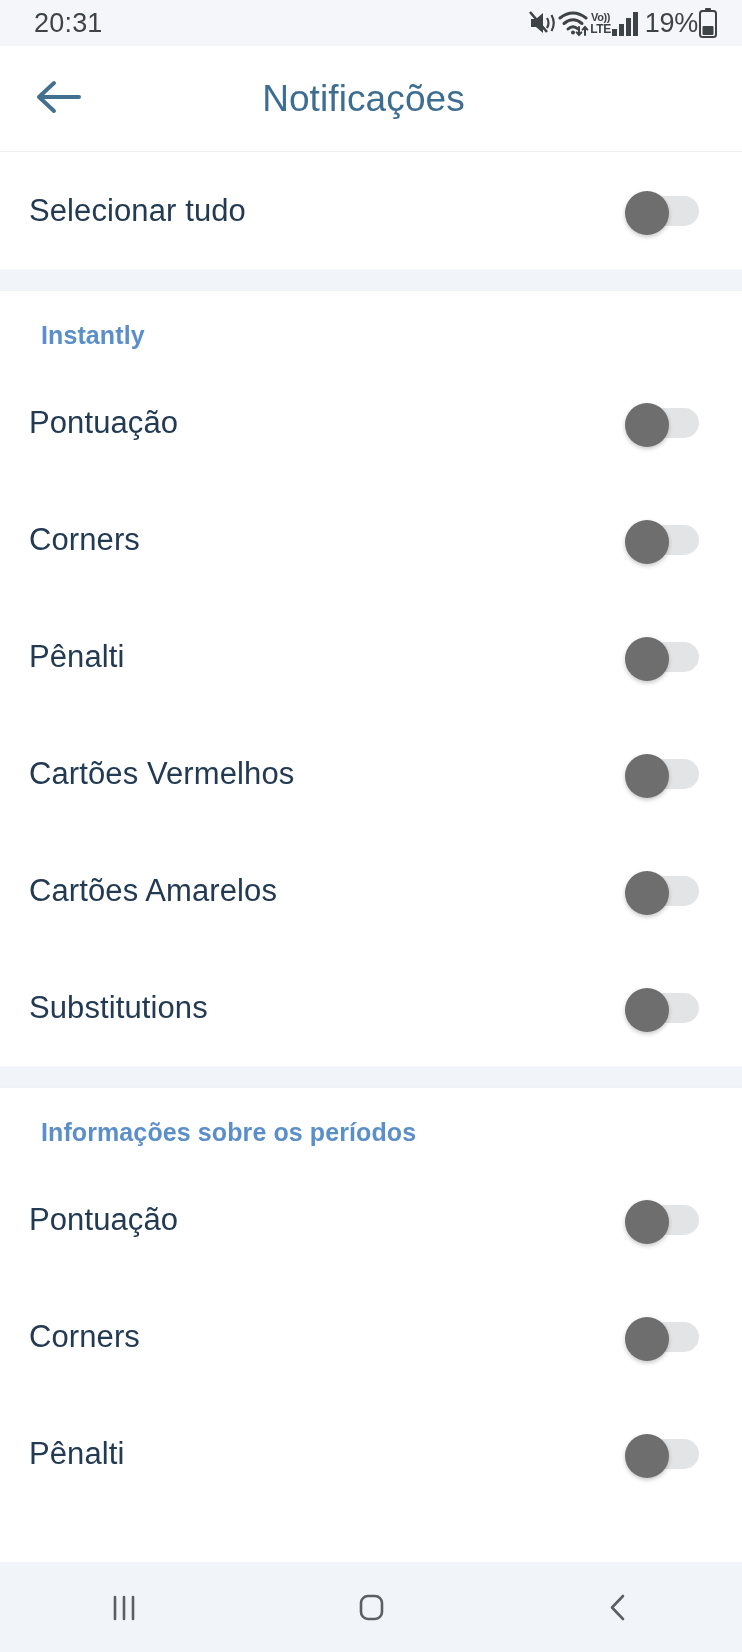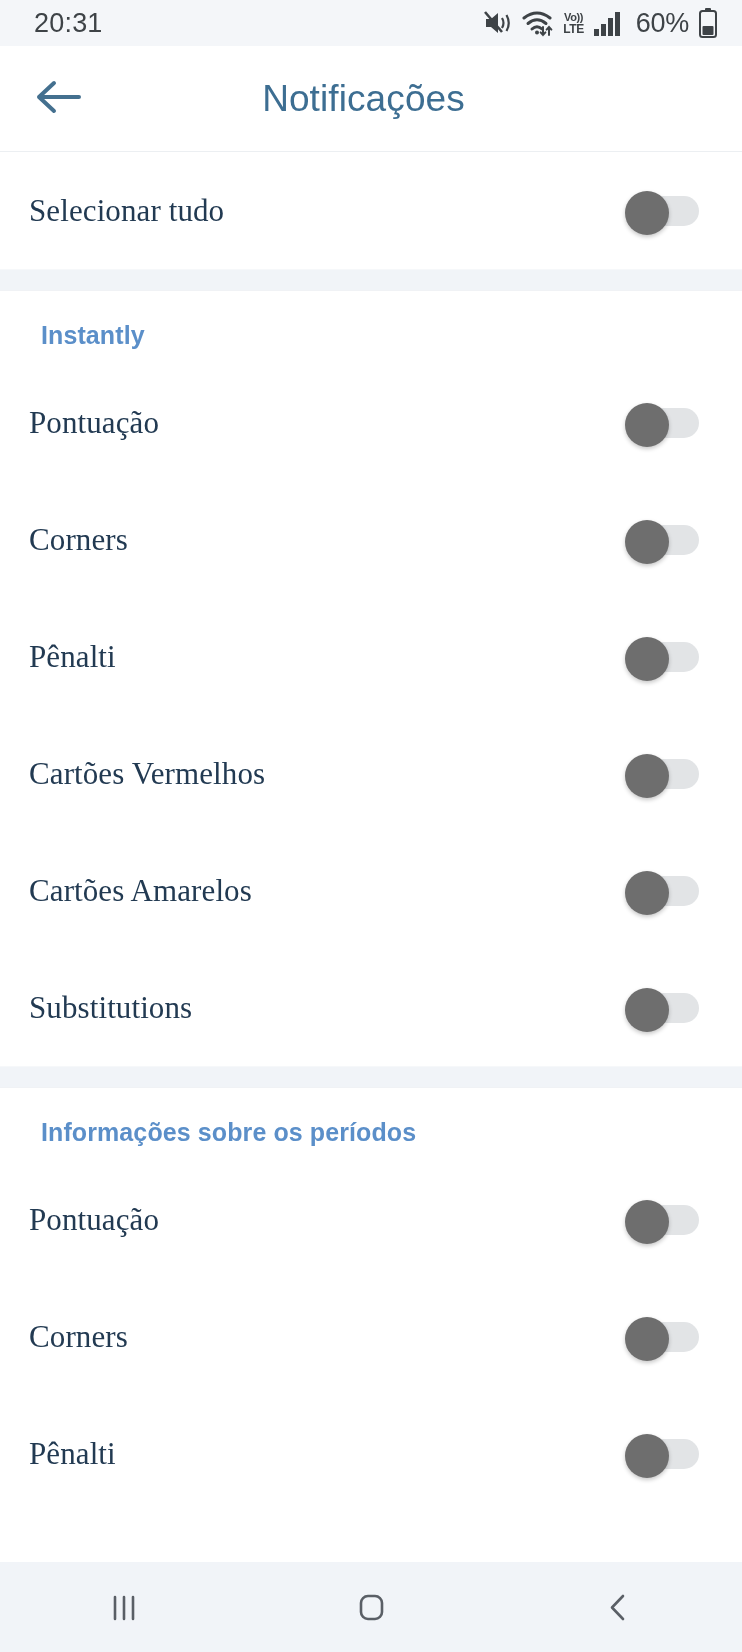--- a/index.html
+++ b/index.html
@@ -33,21 +33,20 @@
   }
   .status-clock {
     font-size: 27px;
     color: #3e4347;
     letter-spacing: 0.2px;
     font-family: "Liberation Sans", sans-serif;
   }
   .status-icons {
     display: flex;
     align-items: center;
-    gap: 9px;
   }
   .status-icons svg { display: block; }
   .status-battery-text {
     font-size: 27px;
     color: #3e4347;
     letter-spacing: -0.3px;
     margin-left: 2px;
   }
   .volte-icon {
     display: flex;
@@ -118,21 +117,20 @@
     align-items: center;
     justify-content: space-between;
     padding: 0 43px 0 29px;
     background: #ffffff;
     cursor: pointer;
   }
   .row-label {
     font-size: 31px;
     color: #223a52;
     letter-spacing: 0.1px;
-    font-family: Liberation Serif, serif;
   }
 
   
   .toggle {
     position: relative;
     width: 74px;
     height: 40px;
     flex: 0 0 auto;
     cursor: pointer;
   }
@@ -211,21 +209,21 @@
 
       <span>
         <svg width="32" height="26" viewBox="0 0 32 26">
           <rect x="1" y="19" width="5" height="7" fill="#3e4347"></rect>
           <rect x="8" y="14" width="5" height="12" fill="#3e4347"></rect>
           <rect x="15" y="8" width="5" height="18" fill="#3e4347"></rect>
           <rect x="22" y="2" width="5" height="24" fill="#3e4347"></rect>
         </svg>
       </span>
 
-      <span class="status-battery-text">60%</span>
+      <span class="status-battery-text">19%</span>
 
       <span>
         <svg width="20" height="30" viewBox="0 0 20 30">
           <rect x="7" y="0" width="6" height="3" rx="1" fill="#3e4347"></rect>
           <rect x="2" y="3" width="16" height="26" rx="2.5" fill="none" stroke="#3e4347" stroke-width="2"></rect>
           <rect x="4.5" y="18" width="11" height="9" rx="1" fill="#3e4347"></rect>
         </svg>
       </span>
 
     </div>

